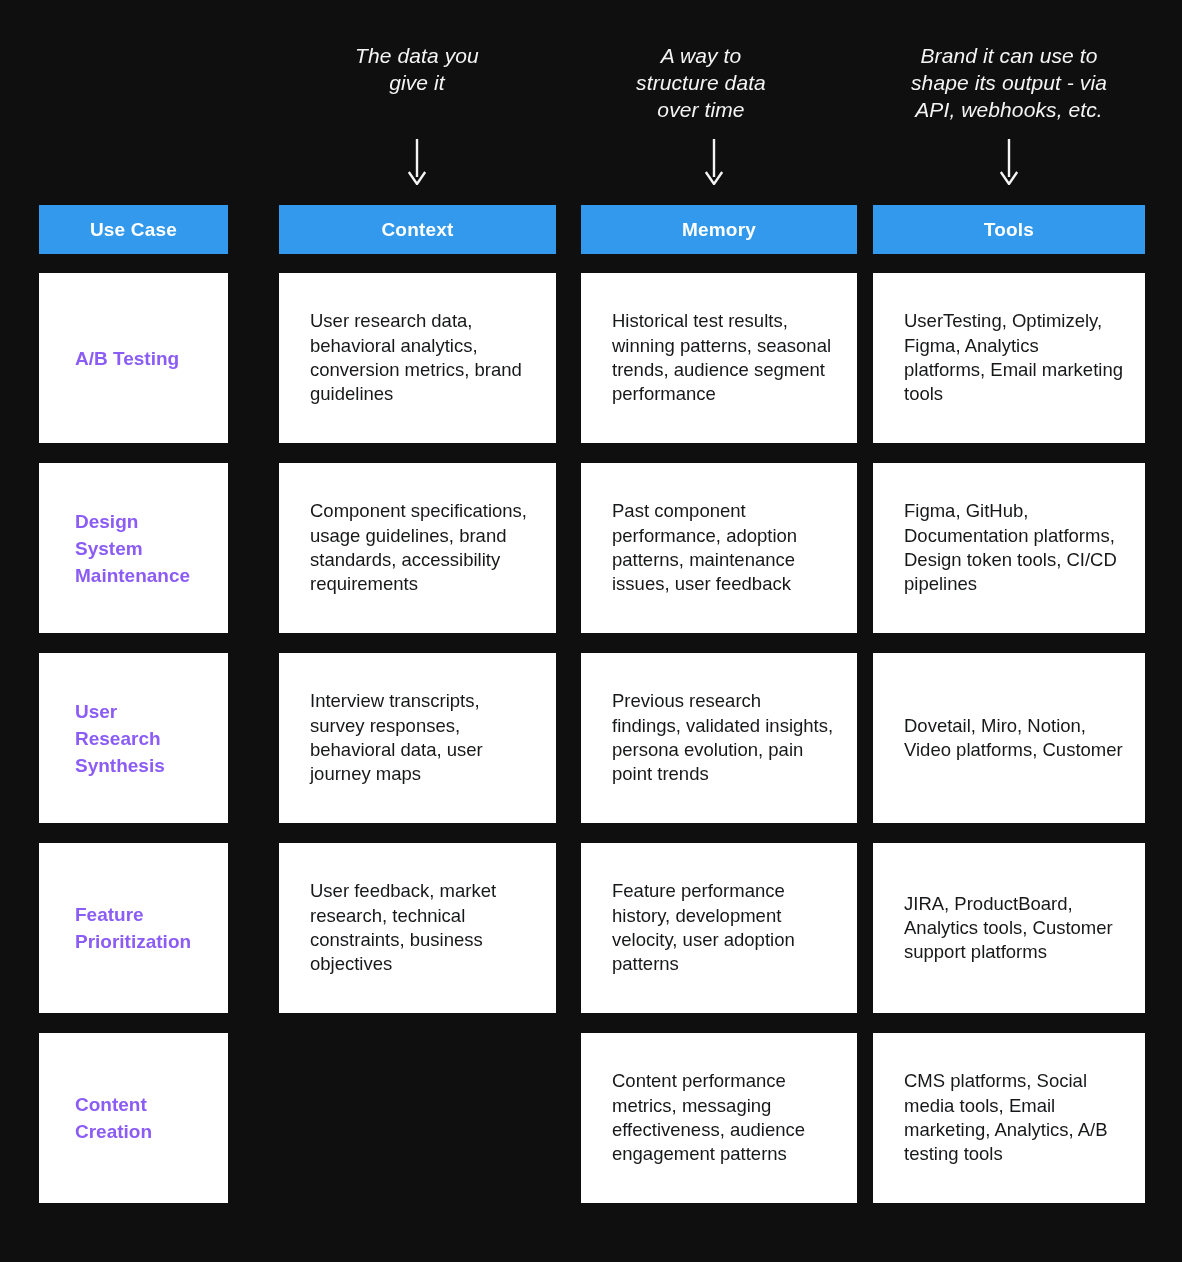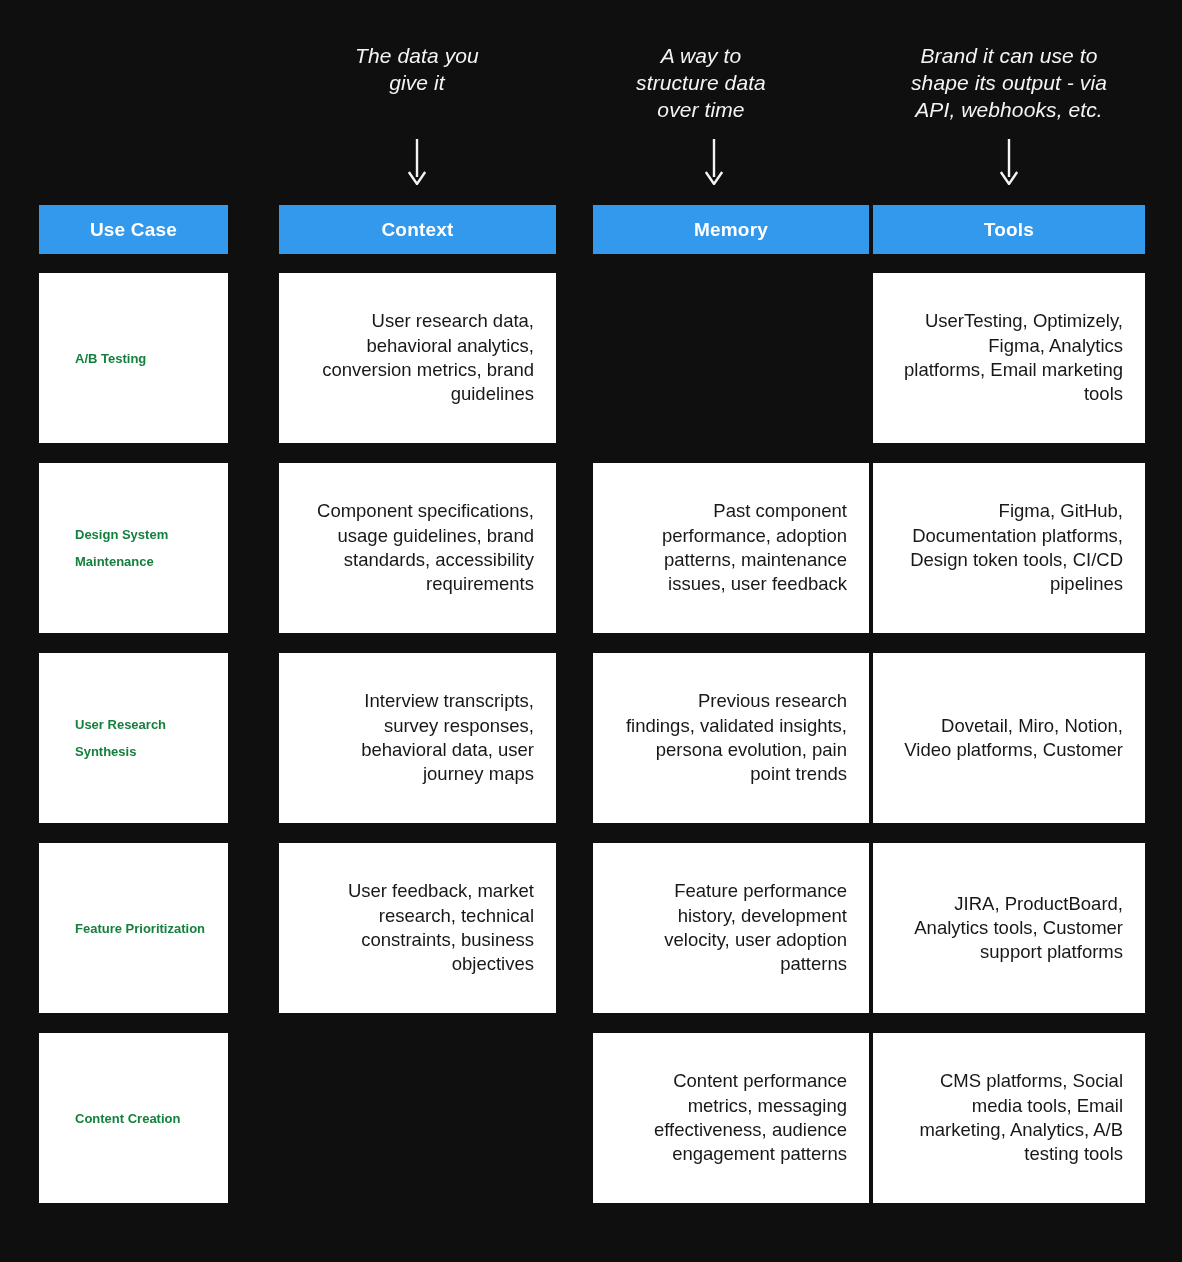--- a/index.html
+++ b/index.html
@@ -77,58 +77,57 @@
 
   .cell {
     position: absolute;
     top: 0;
     height: 100%;
     box-sizing: border-box;
   }
   
   .col-0 { left: 0px;   width: 189px; }
   .col-1 { left: 240px; width: 277px; }
-  .col-2 { left: 554px; width: 276px; }
+  .col-2 { left: 542px; width: 276px; }
   .col-3 { left: 834px; width: 272px; }
 
   .header-cell {
     background: #3399ec;
     color: #ffffff;
     font-size: 19px;
     font-weight: bold;
     letter-spacing: 0.2px;
     display: flex;
     align-items: center;
     justify-content: center;
     text-align: center;
   }
 
   .usecase-cell {
     background: #ffffff;
-    color: #15803d;
-    font-size: 13px;
+    color: #8b5cf6;
+    font-size: 19px;
     font-weight: bold;
     line-height: 27px;
     display: flex;
     align-items: center;
     justify-content: flex-start;
     padding: 0 20px 0 36px;
   }
 
   .detail-cell {
     background: #ffffff;
     color: #17181a;
     font-size: 18.5px;
     font-weight: normal;
     line-height: 24.3px;
     display: flex;
     align-items: center;
     justify-content: flex-start;
     padding: 0 22px 0 31px;
-    text-align: right;
   }
   .detail-cell .text {
     display: block;
   }
 </style>
 </head>
 <body>
 
 <div class="canvas">
 
@@ -171,20 +170,23 @@
       <div class="cell header-cell col-1">Context</div>
       <div class="cell header-cell col-2">Memory</div>
       <div class="cell header-cell col-3">Tools</div>
     </div>
 
     <div class="row body-row">
       <div class="cell usecase-cell col-0">A/B Testing</div>
       <div class="cell detail-cell col-1">
           <span class="text">User research data, behavioral analytics, conversion metrics, brand guidelines</span>
         </div>
+      <div class="cell detail-cell col-2">
+          <span class="text">Historical test results, winning patterns, seasonal trends, audience segment performance</span>
+        </div>
       <div class="cell detail-cell col-3">
           <span class="text">UserTesting, Optimizely, Figma, Analytics platforms, Email marketing tools</span>
         </div>
     </div>
 
     <div class="row body-row">
       <div class="cell usecase-cell col-0">Design System Maintenance</div>
       <div class="cell detail-cell col-2">
           <span class="text">Past component performance, adoption patterns, maintenance issues, user feedback</span>
         </div>

